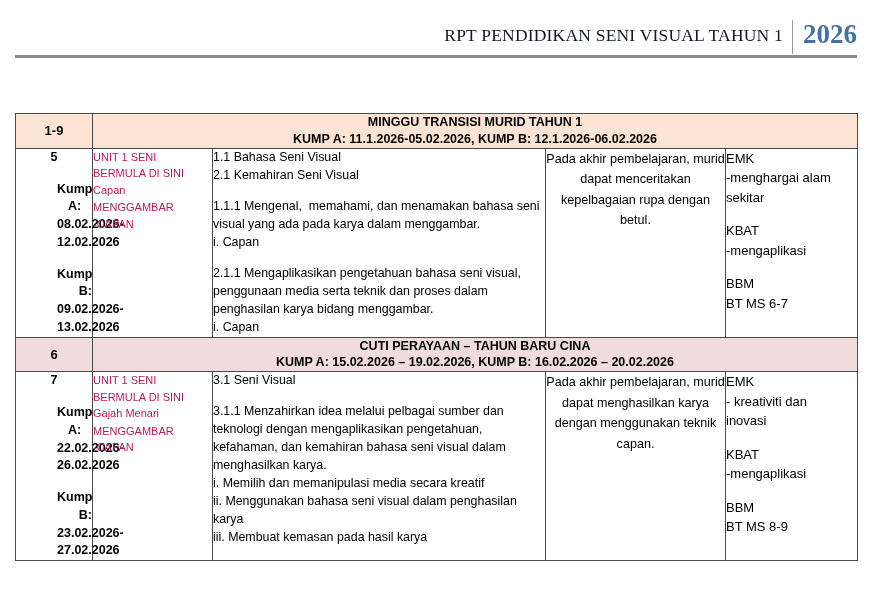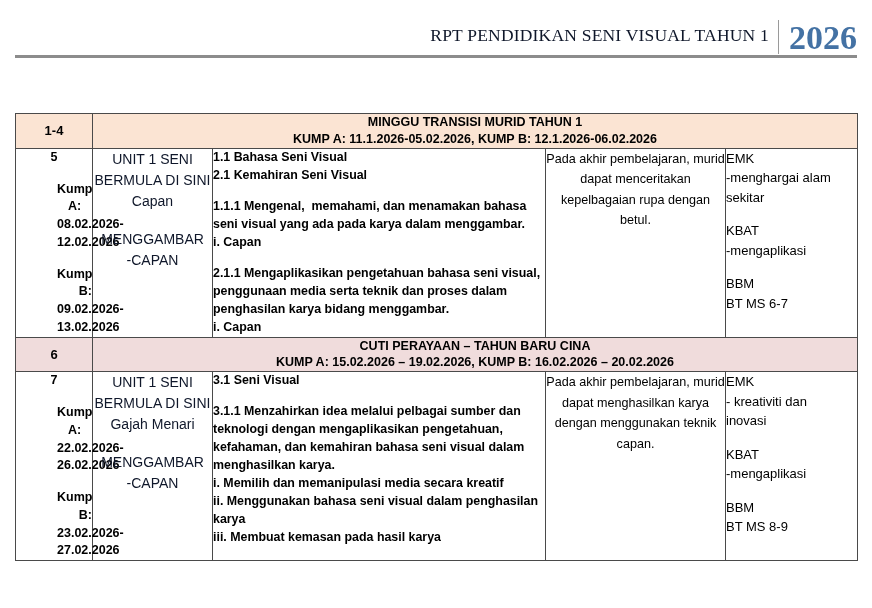--- a/index.html
+++ b/index.html
@@ -35,21 +35,21 @@
   }
   .title-divider {
     width: 1px;
     align-self: stretch;
     background: #9a9a9a;
     margin-top: 2px;
     margin-bottom: 2px;
   }
   .doc-year {
     font-family: "Liberation Serif", serif;
-    font-size: 34px;
+    font-size: 27px;
     font-weight: bold;
     color: #4472A4;
     padding-left: 10px;
     padding-top: 1px;
     white-space: nowrap;
   }
   .header-rule {
     position: absolute;
     left: 15px; top: 55px;
     width: 842px; height: 3px;
@@ -131,37 +131,37 @@
     font-weight: bold;
     font-size: 12.5px;
     line-height: 1.42;
     padding: 10px 3px;
   }
   td.wk-cell .wk-num { display: block; margin-bottom: 14px; }
   td.wk-cell .grp { display: block; margin-left: 41px; }
   td.wk-cell .grp + .grp { margin-top: 14px; text-align: right; }
 
   td.unit-cell {
-    text-align: center;
-    vertical-align: top;
-    font-size: 14px;
+    text-align: left;
+    vertical-align: top;
+    font-size: 11px;
     line-height: 1.5;
     padding: 14px 6px 6px 6px;
-    color: #0f172a;
-  }
-  td.unit-cell .blk + .blk { margin-top: 17px; }
+    color: #be185d;
+  }
+  td.unit-cell .blk + .blk { margin-top: 1px; }
 
   td.std-cell {
     text-align: left;
     vertical-align: top;
     font-size: 12.4px;
     line-height: 1.45;
     padding: 7px 8px 4px 7px;
   }
-  td.std-cell .para { display: block; white-space: pre-wrap; font-weight: bold; }
+  td.std-cell .para { display: block; white-space: pre-wrap; }
   td.std-cell .para + .para { margin-top: 13px; }
 
   td.obj-cell {
     text-align: center;
     vertical-align: middle;
     font-size: 12.6px;
     line-height: 1.62;
     padding: 8px 10px 8px 10px;
   }
 
@@ -190,21 +190,21 @@
   <table class="rpt">
     <colgroup>
       <col class="c-minggu">
         <col class="c-unit">
         <col class="c-standard">
         <col class="c-objektif">
         <col class="c-catatan">
     </colgroup>
     <tbody id="tbody">
         <tr class="banner-transisi">
-          <td class="wk">1-4</td>
+          <td class="wk">1-9</td>
           <td class="banner-body" colspan="4">
             <span class="l1">MINGGU TRANSISI MURID TAHUN 1</span>
             <span class="l2">KUMP A: 11.1.2026-05.02.2026, KUMP B: 12.1.2026-06.02.2026</span>
           </td>
         </tr>
         <tr class="data-row">
           <td class="wk-cell">
             <span class="wk-num">5</span>
             <span class="grp">Kump A:<br>08.02.2026-<br>12.02.2026</span>
             <span class="grp">Kump B:<br>09.02.2026-<br>13.02.2026</span>

